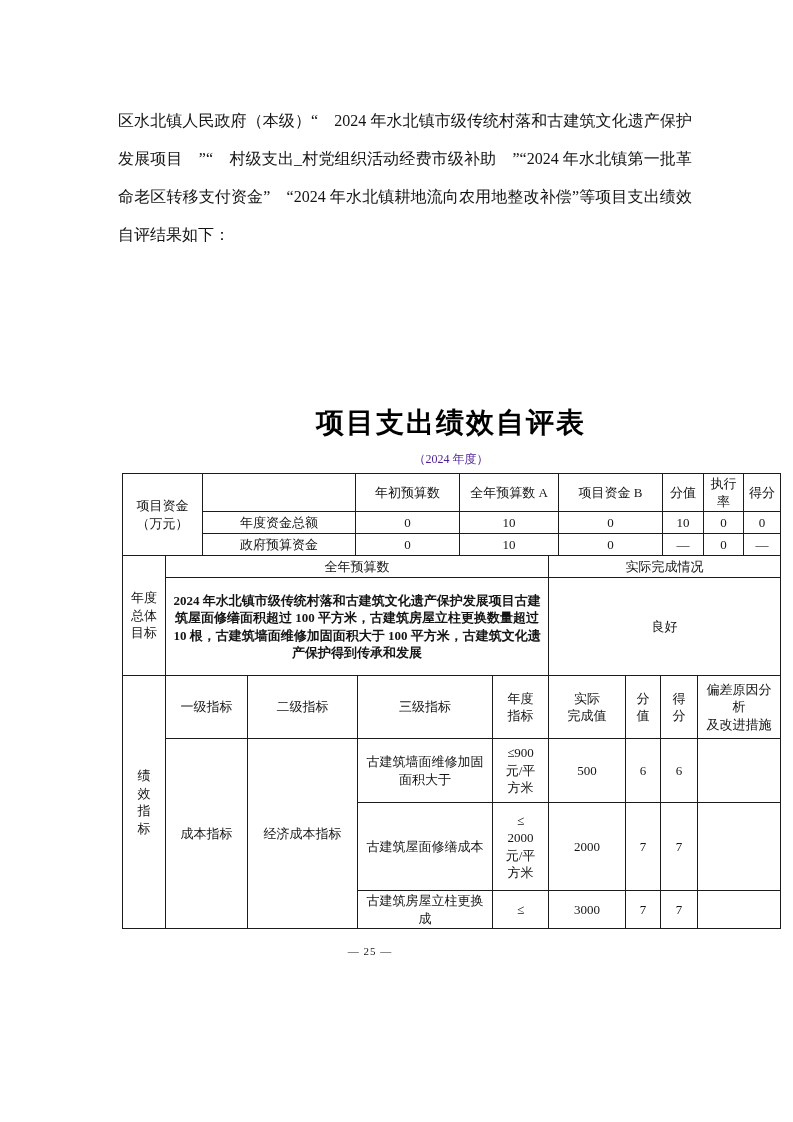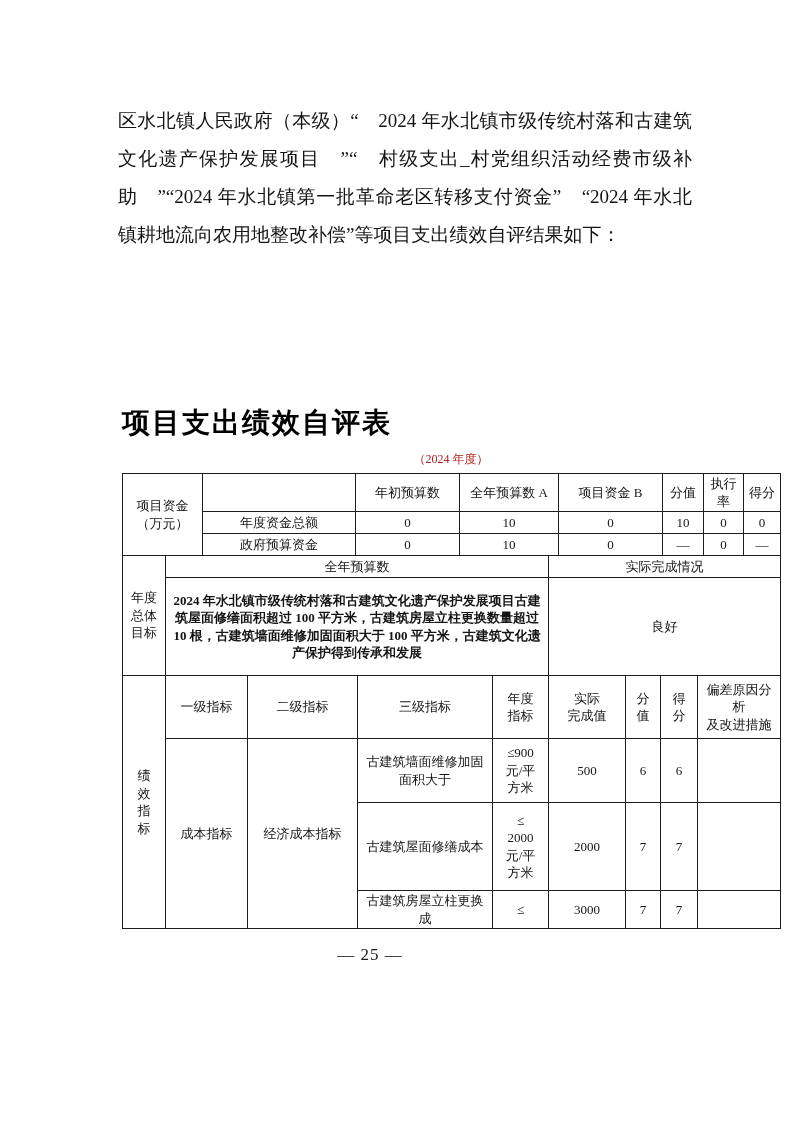--- a/index.html
+++ b/index.html
@@ -2,52 +2,52 @@
 <html><head>
 <meta charset="utf-8">
 <style>
   html,body{margin:0;padding:0;}
   body{
     width:793px;height:1122px;background:#ffffff;position:relative;
     font-family:"Liberation Serif","DejaVu Serif",serif;color:#111;
   }
   .intro{
     margin:102px 0 0 118px;width:574px;
-    font-size:19px;line-height:38px;
+    font-size:16px;line-height:38px;
     text-align:justify;word-break:break-all;color:#141414;
   }
   .doc-title{
-    margin:150px 0 0 122px;width:658px;
+    margin:150px 0 0 122px;width:658px;text-align:center;
     font-family:"Liberation Sans","DejaVu Sans",sans-serif;
     font-weight:bold;font-size:28px;letter-spacing:2px;color:#000;
   }
   .doc-subtitle{
     margin:9px 0 6px 122px;width:658px;text-align:center;
-    font-size:12px;color:#b91c1c;
+    font-size:12px;color:#4c1d95;
   }
   table.tbl{
     border-collapse:collapse;table-layout:fixed;width:659px;
     margin-left:122px;color:#141414;
   }
   table.tbl + table.tbl{margin-top:-1px;}
   table.tbl td{
     border:1px solid #1c1c1c;text-align:center;vertical-align:middle;
     padding:1px 3px;font-size:13px;line-height:1.35;overflow:hidden;
     font-family:"Liberation Serif","DejaVu Serif",serif;
   }
   td.pre{white-space:pre-line;}
   td.left{text-align:left;padding-left:6px;}
   td.f15{font-size:15px;}
   td.f16{font-size:16px;}
   td.f14{font-size:14px;}
   td.goal-text{font-size:14px;line-height:1.75;text-align:center;padding:2px 8px;font-weight:bold;}
   td.num{font-size:14px;}
   .pagenum{
     margin:16px 0 0 120px;width:500px;text-align:center;
-    font-size:17px;color:#1a1a1a;letter-spacing:1px;
+    font-size:11px;color:#1a1a1a;letter-spacing:1px;
   }
 </style>
 </head>
 <body>
 
 <div class="intro">区水北镇人民政府（本级）“　2024 年水北镇市级传统村落和古建筑文化遗产保护发展项目　”“　村级支出_村党组织活动经费市级补助　”“2024 年水北镇第一批革命老区转移支付资金”　“2024 年水北镇耕地流向农用地整改补偿”等项目支出绩效自评结果如下：</div>
 
 <div class="doc-title">项目支出绩效自评表</div>
 <div class="doc-subtitle">（2024 年度）</div>
 

